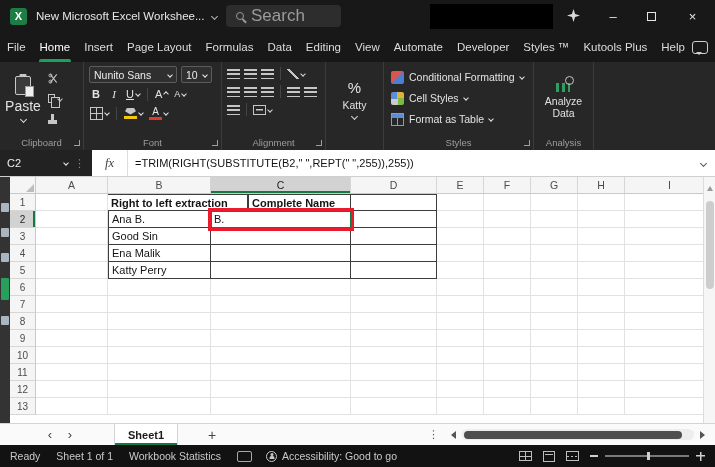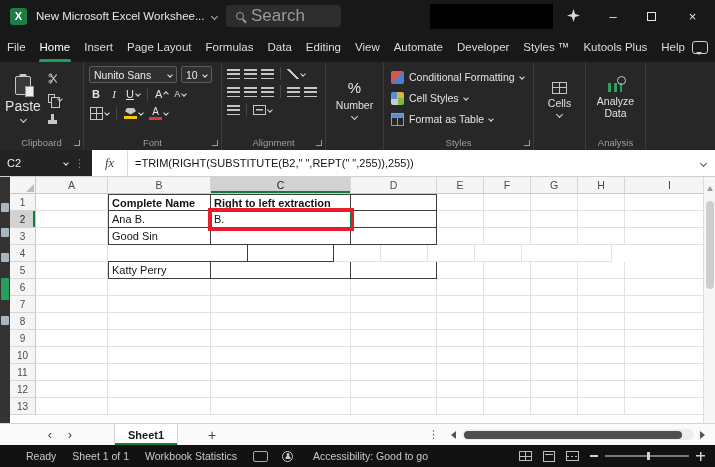--- a/index.html
+++ b/index.html
@@ -164,28 +164,28 @@
   .vellip{color:#555;font-size:11px;margin-right:2px}
   .htrack{width:232px;height:11px;background:#ededed;border-radius:6px;position:relative}
   .hthumb{position:absolute;left:2px;top:1.5px;width:218px;height:8px;background:#4e4e4e;border-radius:4px}
   .tri-l{width:0;height:0;border:4px solid transparent;border-right:5px solid #555}
   .tri-r{width:0;height:0;border:4px solid transparent;border-left:5px solid #555}
 
   
   .statusbar{position:absolute;left:0;top:445px;width:715px;height:22px;background:#121212;
              display:flex;align-items:center;color:#c9c9c9;font-size:10.5px}
   .stitem{padding:0 8px;white-space:nowrap}
-  .stitem.first{padding-left:26px}
+  .stitem.first{padding-left:10px}
   .kbdico{width:15px;height:11px;border:1px solid #a8a8a8;border-radius:2px;margin:0 8px;flex:0 0 auto}
   .personico{width:11px;height:11px;border:1.2px solid #c9c9c9;border-radius:50%;margin-left:6px;position:relative;flex:0 0 auto}
   .personico::before{content:"";position:absolute;left:50%;top:1.5px;transform:translateX(-50%);
                      width:3px;height:3px;border-radius:50%;background:#c9c9c9}
   .personico::after{content:"";position:absolute;left:50%;bottom:1.5px;transform:translateX(-50%);
                     width:5px;height:3px;border-radius:2px 2px 0 0;background:#c9c9c9}
-  .stitem.acc{padding-left:20px}
+  .stitem.acc{padding-left:5px}
   .sb-rt{margin-left:auto;display:flex;align-items:center;gap:11px;padding-right:10px}
   .v-normal{width:13px;height:10px;border:1px solid #bdbdbd;
             background:linear-gradient(#bdbdbd,#bdbdbd) center/100% 1px no-repeat,
                        linear-gradient(#bdbdbd,#bdbdbd) center/1px 100% no-repeat}
   .v-layout{width:12px;height:11px;border:1px solid #bdbdbd;
             background:linear-gradient(#bdbdbd,#bdbdbd) center top 2px/8px 1px no-repeat}
   .v-break{width:13px;height:10px;border:1px solid #bdbdbd;
            background:repeating-linear-gradient(to right,#bdbdbd 0 2px,transparent 2px 4px) center/100% 1px no-repeat}
   .zoomwrap{display:flex;align-items:center;gap:7px}
   .zminus{width:8px;height:1.5px;background:#cfcfcf}
@@ -383,21 +383,21 @@
             </button>
         </div>
       </div>
       <span class="glabel">Alignment</span>
       <span class="dlaunch"></span>
     </div>
 
     <div class="rgroup g-num">
       <button class="collapsed">
         <span class="pct">%</span>
-        <span class="clabel">Number</span>
+        <span class="clabel">Katty</span>
         <span class="chev"></span>
       </button>
     </div>
 
     <div class="rgroup g-styles">
       <div class="styles-col">
         <button class="sitem">
             <span class="cficon"></span>
             <span>Conditional Formatting</span>
             <span class="chev tiny"></span>
@@ -410,27 +410,20 @@
         <button class="sitem">
             <span class="fticon"></span>
             <span>Format as Table</span>
             <span class="chev tiny"></span>
           </button>
       </div>
       <span class="glabel">Styles</span>
       <span class="dlaunch"></span>
     </div>
 
-    <div class="rgroup g-cells">
-      <button class="collapsed">
-        <span class="cellsicon"></span>
-        <span class="clabel">Cells</span>
-        <span class="chev"></span>
-      </button>
-    </div>
 
 
     <div class="rgroup g-anal">
       <button class="collapsed">
         <span class="anicon"></span>
         <span class="clabel two">Analyze Data</span>
       </button>
       <span class="glabel">Analysis</span>
     </div>
 
@@ -472,22 +465,22 @@
           <div class="colhead" style="width:86px">D</div>
           <div class="colhead" style="width:47px">E</div>
           <div class="colhead" style="width:47px">F</div>
           <div class="colhead" style="width:47px">G</div>
           <div class="colhead" style="width:47px">H</div>
           <div class="colhead" style="width:90px">I</div>
         </div>
         <div class="grow">
           <div class="rowhead">1</div>
           <div class="cell" style="width:72px"></div>
+          <div class="cell tbl tbl-top bold" style="width:140px">Right to left extraction</div>
           <div class="cell tbl tbl-top tbl-left bold" style="width:103px">Complete Name</div>
-          <div class="cell tbl tbl-top bold" style="width:140px">Right to left extraction</div>
           <div class="cell tbl tbl-top" style="width:86px"></div>
           <div class="cell" style="width:47px"></div>
           <div class="cell" style="width:47px"></div>
           <div class="cell" style="width:47px"></div>
           <div class="cell" style="width:47px"></div>
           <div class="cell" style="width:90px"></div>
         </div>
         <div class="grow">
           <div class="rowhead sel">2</div>
           <div class="cell" style="width:72px"></div>
@@ -508,20 +501,21 @@
           <div class="cell tbl" style="width:86px"></div>
           <div class="cell" style="width:47px"></div>
           <div class="cell" style="width:47px"></div>
           <div class="cell" style="width:47px"></div>
           <div class="cell" style="width:47px"></div>
           <div class="cell" style="width:90px"></div>
         </div>
         <div class="grow">
           <div class="rowhead">4</div>
           <div class="cell" style="width:72px"></div>
+          <div class="cell tbl tbl-left" style="width:103px">Ena Malik</div>
           <div class="cell tbl" style="width:140px"></div>
           <div class="cell tbl" style="width:86px"></div>
           <div class="cell" style="width:47px"></div>
           <div class="cell" style="width:47px"></div>
           <div class="cell" style="width:47px"></div>
           <div class="cell" style="width:47px"></div>
           <div class="cell" style="width:90px"></div>
         </div>
         <div class="grow">
           <div class="rowhead">5</div>

